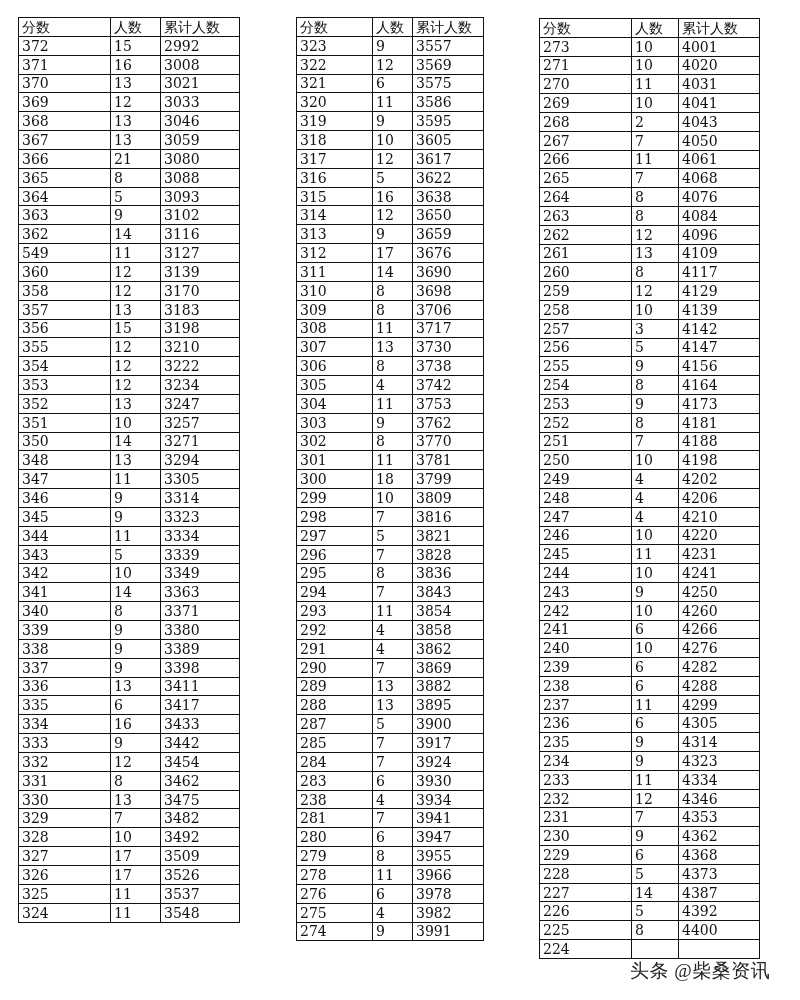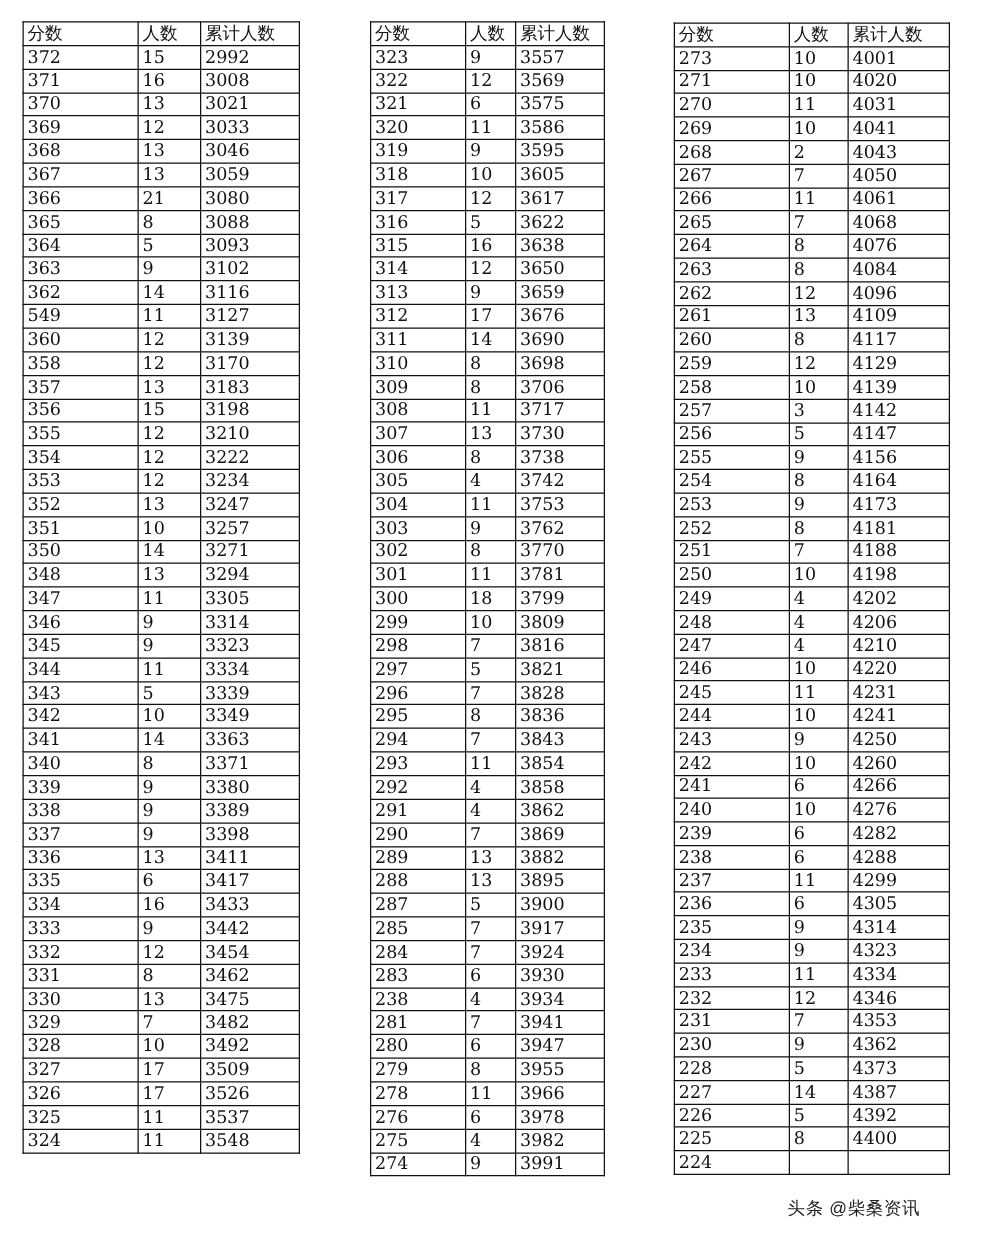--- a/index.html
+++ b/index.html
@@ -31,22 +31,22 @@
   #t2 { left: 296px; top: 17px; width: 187px; }
   #t2 td, #t2 th { height: 18.85px; }
   #t2 col.c1 { width: 76px; } #t2 col.c2 { width: 40px; } #t2 col.c3 { width: 71px; }
 
   #t3 { left: 539px; top: 18px; width: 220px; }
   #t3 td, #t3 th { height: 18.8px; }
   #t3 col.c1 { width: 92px; } #t3 col.c2 { width: 47px; } #t3 col.c3 { width: 81px; }
 
   .watermark {
     position: absolute; left: 630px; top: 958px;
-    font-family: Liberation Sans, sans-serif;
-    font-size: 14px; color: #222;
+    font-family: Liberation Serif, serif;
+    font-size: 19px; color: #222;
     text-shadow: 0 0 2px #fff, 0 0 3px #fff;
     letter-spacing: 0.5px;
   }
 </style>
 </head>
 <body>
 
 <table class="score" id="t1">
   <colgroup>
       <col class="c1">
@@ -779,20 +779,25 @@
         <td>231</td>
         <td>7</td>
         <td>4353</td>
       </tr>
       <tr>
         <td>230</td>
         <td>9</td>
         <td>4362</td>
       </tr>
       <tr>
+        <td>229</td>
+        <td>6</td>
+        <td>4368</td>
+      </tr>
+      <tr>
         <td>228</td>
         <td>5</td>
         <td>4373</td>
       </tr>
       <tr>
         <td>227</td>
         <td>14</td>
         <td>4387</td>
       </tr>
       <tr>

